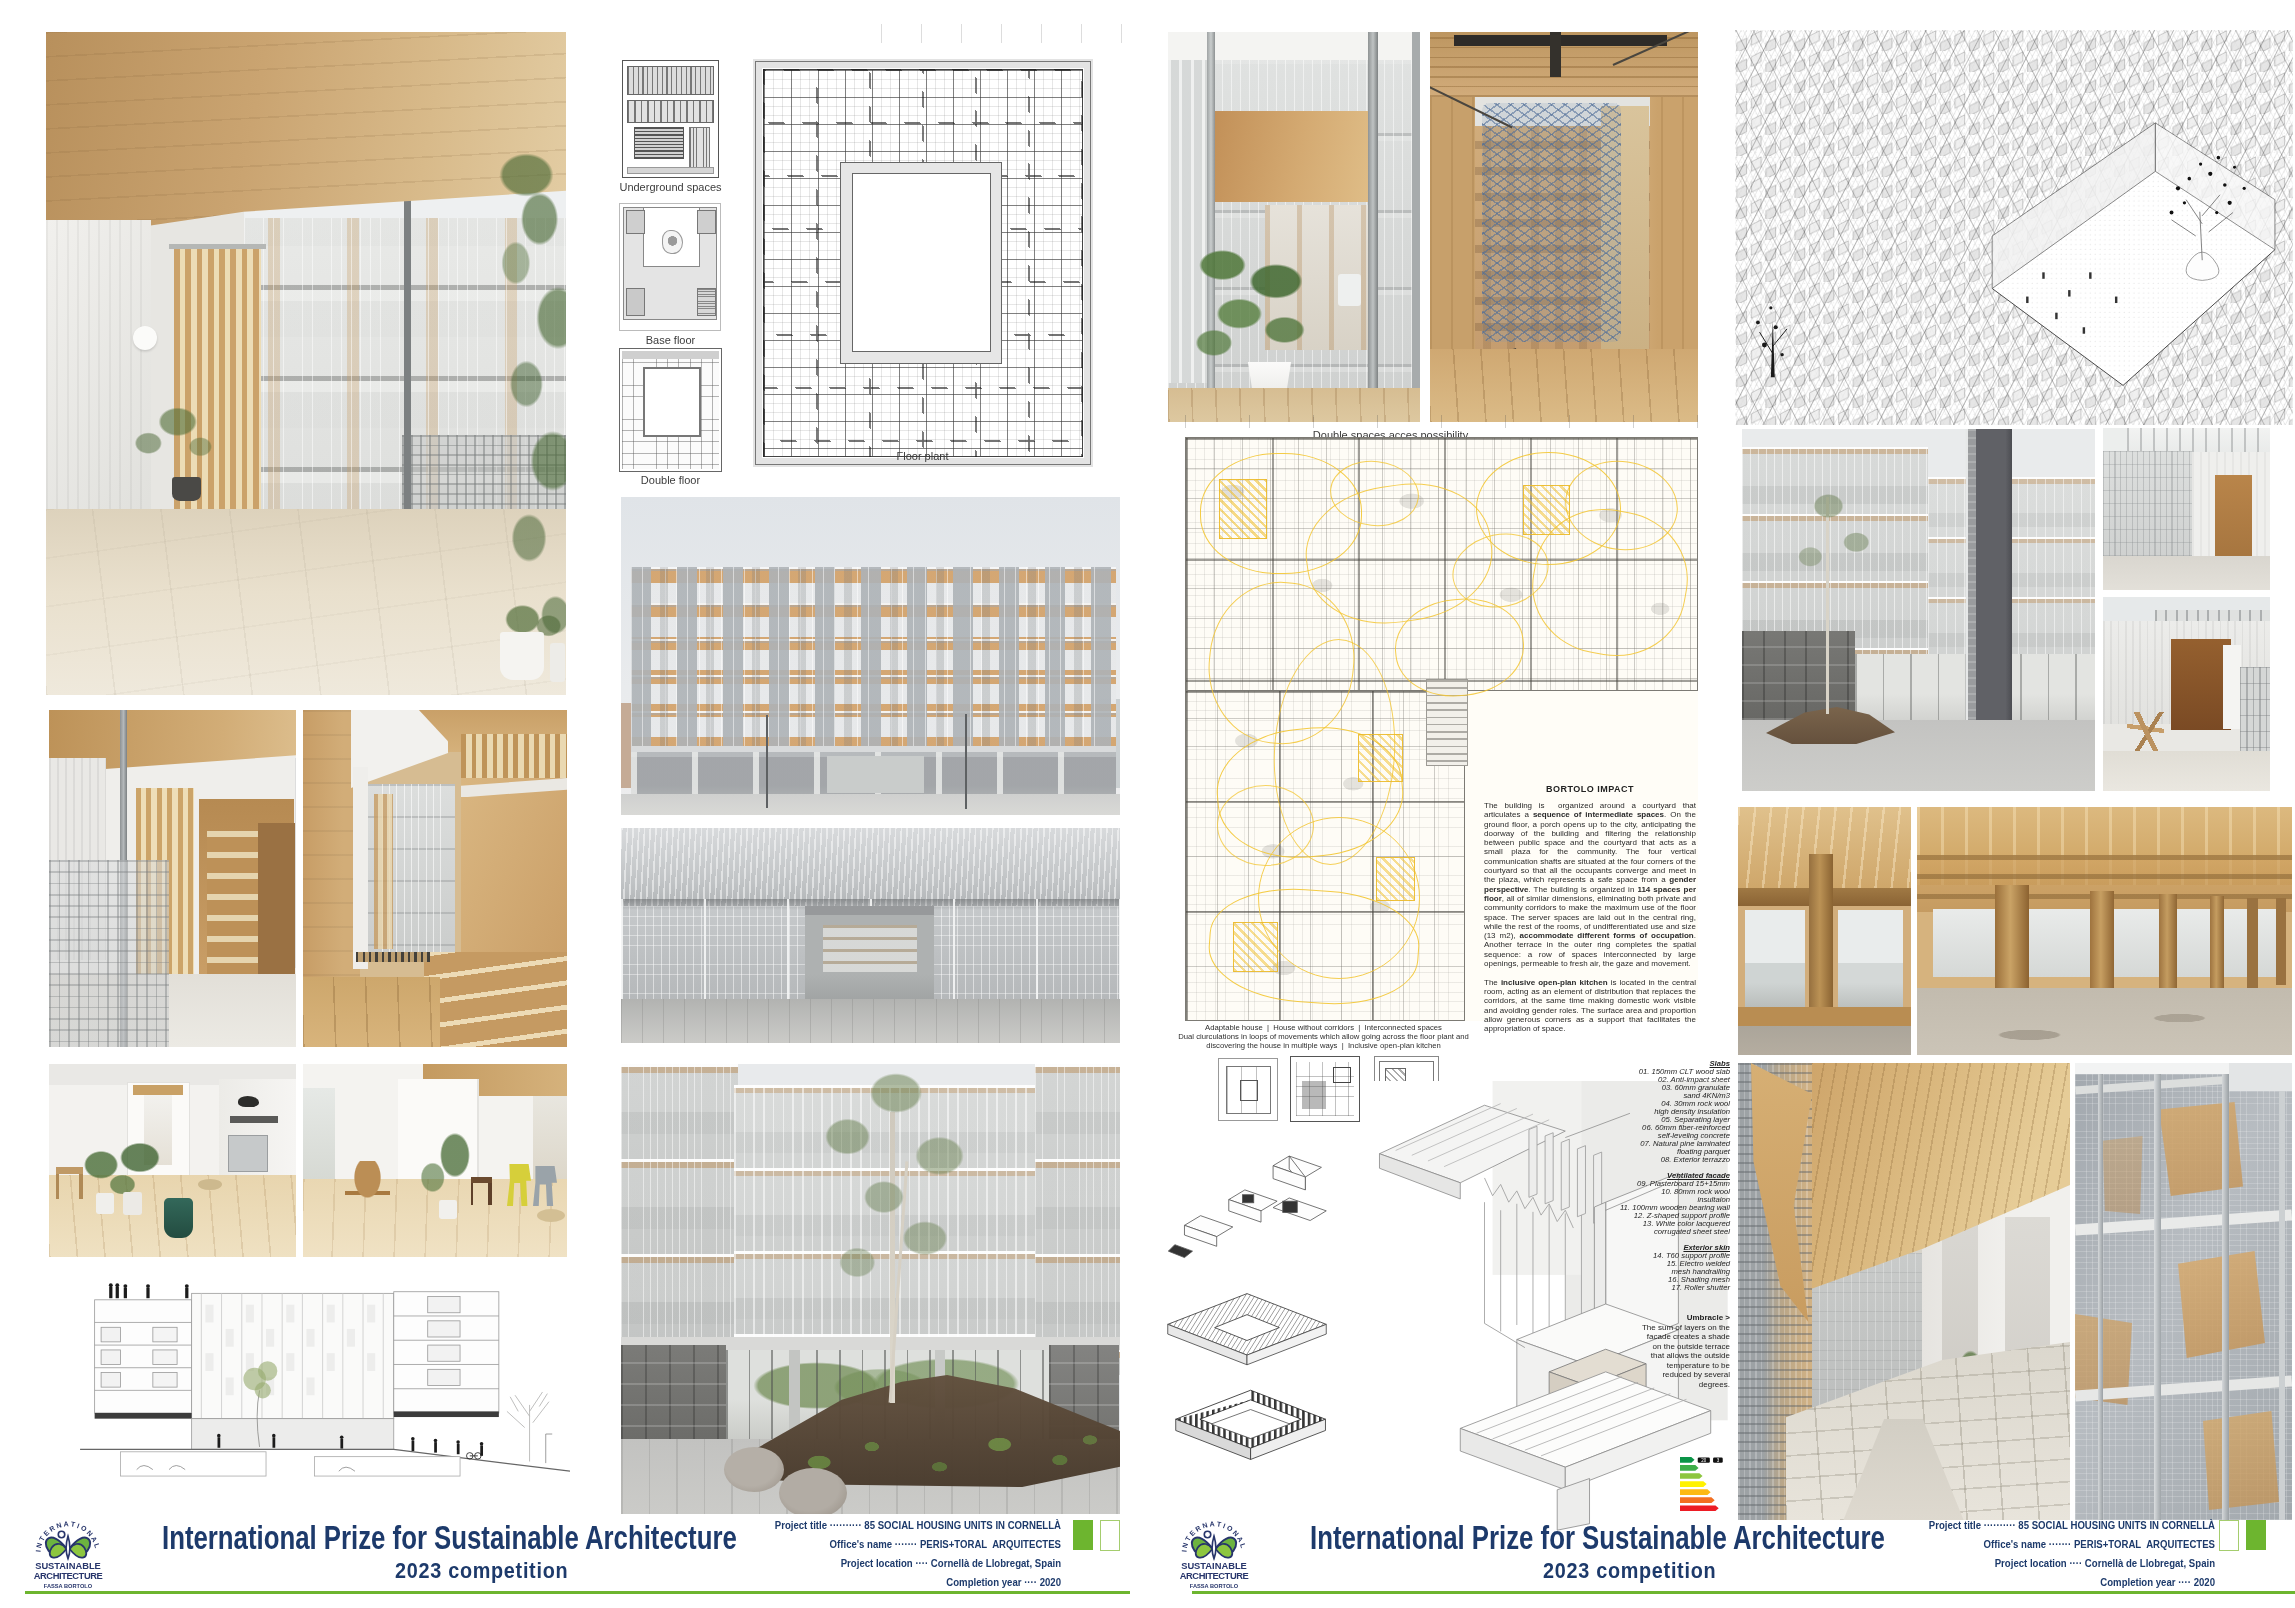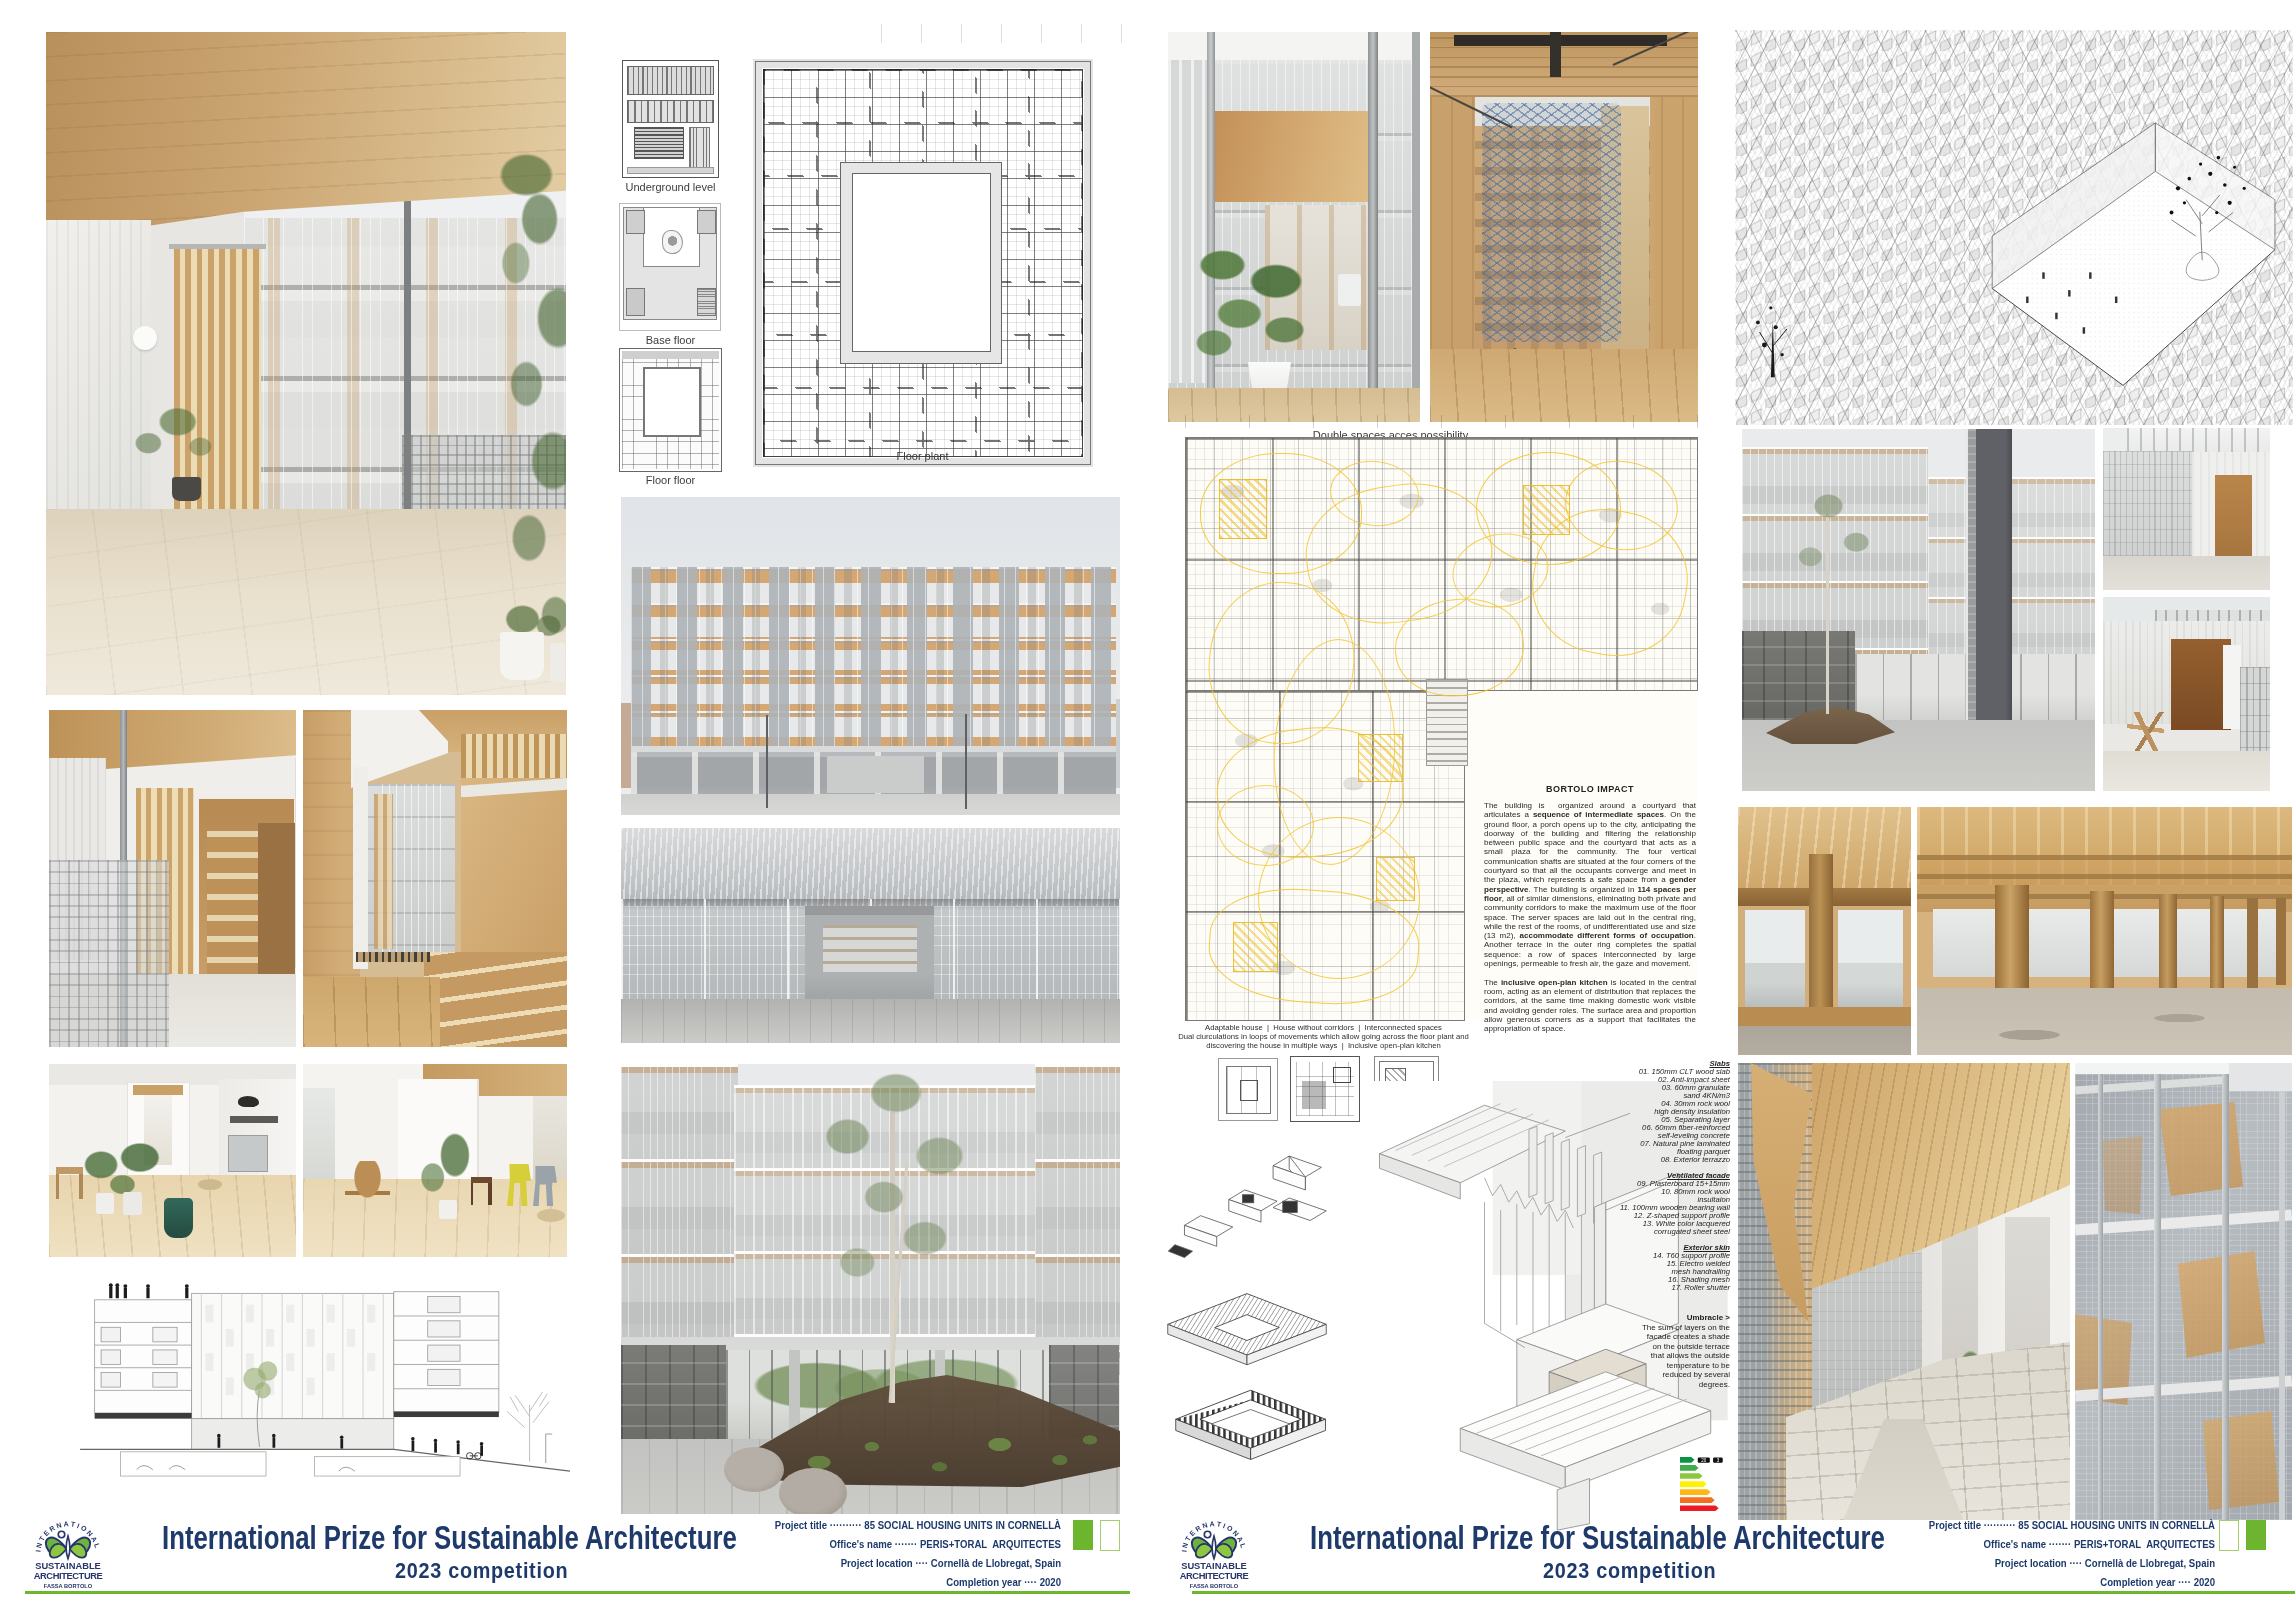--- a/index.html
+++ b/index.html
@@ -73,21 +73,21 @@
 </div>
 
 <div class="ph" style="left:622px;top:60px;width:97px;height:118px;background:#fff;border:1.2px solid #555">
   <div class="abs" style="left:4px;top:4.8px;right:4px;height:29px;background:repeating-linear-gradient(90deg,#777 0 1.2px,transparent 1.2px 4.8px),#dcdcdc;border:0.8px solid #666"></div>
   <div class="abs" style="left:4px;top:39px;right:4px;height:22.6px;background:repeating-linear-gradient(90deg,#777 0 1.2px,transparent 1.2px 6.5px),#e2e2e2;border:0.8px solid #666"></div>
   <div class="abs" style="left:11.3px;top:66px;width:50px;height:32px;background:repeating-linear-gradient(180deg,#555 0 1.2px,transparent 1.2px 3.2px),#d2d2d2;border:0.8px solid #555"></div>
   <div class="abs" style="left:66px;top:66px;width:21px;height:42px;background:repeating-linear-gradient(90deg,#777 0 0.8px,transparent 0.8px 3.2px),#e2e2e2;border:0.8px solid #777"></div>
   <div class="abs" style="left:4px;bottom:3.2px;right:4px;height:6.5px;background:#d5d5d5;border:0.8px solid #999"></div>
 </div>
 
-<div class="cap" style="left:606px;top:181px;width:129px">Underground level</div>
+<div class="cap" style="left:606px;top:181px;width:129px">Underground spaces</div>
 
 <div class="ph" style="left:619px;top:203px;width:102px;height:128px;background:#fff;border:0.8px solid #bbb">
   <div class="abs" style="left:3.2px;top:3.2px;right:3.2px;bottom:9.7px;background:#e4e4e4;border:0.8px solid #888"></div>
   <div class="abs" style="left:22.6px;top:3.2px;width:57px;height:60px;background:#fff;border:0.8px solid #888"></div>
   <div class="abs" style="left:5.7px;top:5.7px;width:19.4px;height:24px;background:#cfcfcf;border:0.8px solid #777"></div>
   <div class="abs" style="left:77px;top:5.7px;width:19.4px;height:24px;background:#cfcfcf;border:0.8px solid #777"></div>
   <div class="abs" style="left:5.7px;bottom:14.5px;width:19.4px;height:27.5px;background:#c9c9c9;border:0.8px solid #777"></div>
   <div class="abs" style="left:77px;bottom:14.5px;width:19.4px;height:27.5px;background:repeating-linear-gradient(180deg,#888 0 0.8px,transparent 0.8px 2.4px),#d7d7d7;border:0.8px solid #777"></div>
   <div class="abs" style="left:42px;top:26px;width:21px;height:24px;background:radial-gradient(circle at 50% 45%,#9a9a9a 0 30%,transparent 32%),#f4f4f4;border:0.8px solid #999;border-radius:40% 55% 50% 45%"></div>
 </div>
@@ -95,21 +95,21 @@
 <div class="cap" style="left:606px;top:334px;width:129px">Base floor</div>
 
 <div class="ph" style="left:619px;top:348px;width:103px;height:124px;background:#fff;border:1.2px solid #666">
   <div class="abs" style="left:2.4px;top:2.4px;right:2.4px;bottom:2.4px;background:
     repeating-linear-gradient(90deg,rgba(90,90,90,.45) 0 0.8px,transparent 0.8px 11.3px),
     repeating-linear-gradient(180deg,rgba(90,90,90,.45) 0 0.8px,transparent 0.8px 11.3px),#fbfbfb"></div>
   <div class="abs" style="left:22.6px;top:18px;width:58px;height:70px;background:#fff;border:2.4px solid #777"></div>
   <div class="abs" style="left:2.4px;top:2.4px;right:2.4px;height:8px;background:#cfcfcf"></div>
 </div>
 
-<div class="cap" style="left:606px;top:474px;width:129px">Floor floor</div>
+<div class="cap" style="left:606px;top:474px;width:129px">Double floor</div>
 
 <div class="abs" style="left:881px;top:24px;width:242px;height:19.4px;background:
   repeating-linear-gradient(90deg,rgba(60,60,60,.5) 0 0.8px,transparent 0.8px 40px);opacity:.35"></div>
 
 <div class="ph" style="left:753px;top:59px;width:340px;height:408px;background:#fff">
   <div class="abs" style="left:0;top:0;right:0;bottom:0;border:9.7px solid #e3e3e3"></div>
   <div class="abs" style="left:1.6px;top:1.6px;right:1.6px;bottom:1.6px;border:0.8px solid #777"></div>
   <div class="abs" style="left:9.7px;top:9.7px;right:9.7px;bottom:9.7px;border:1.6px solid #444;background:
     repeating-linear-gradient(90deg,rgba(60,60,60,.6) 0 0.8px,transparent 0.8px 27px),
     repeating-linear-gradient(180deg,rgba(60,60,60,.6) 0 0.8px,transparent 0.8px 27px),

